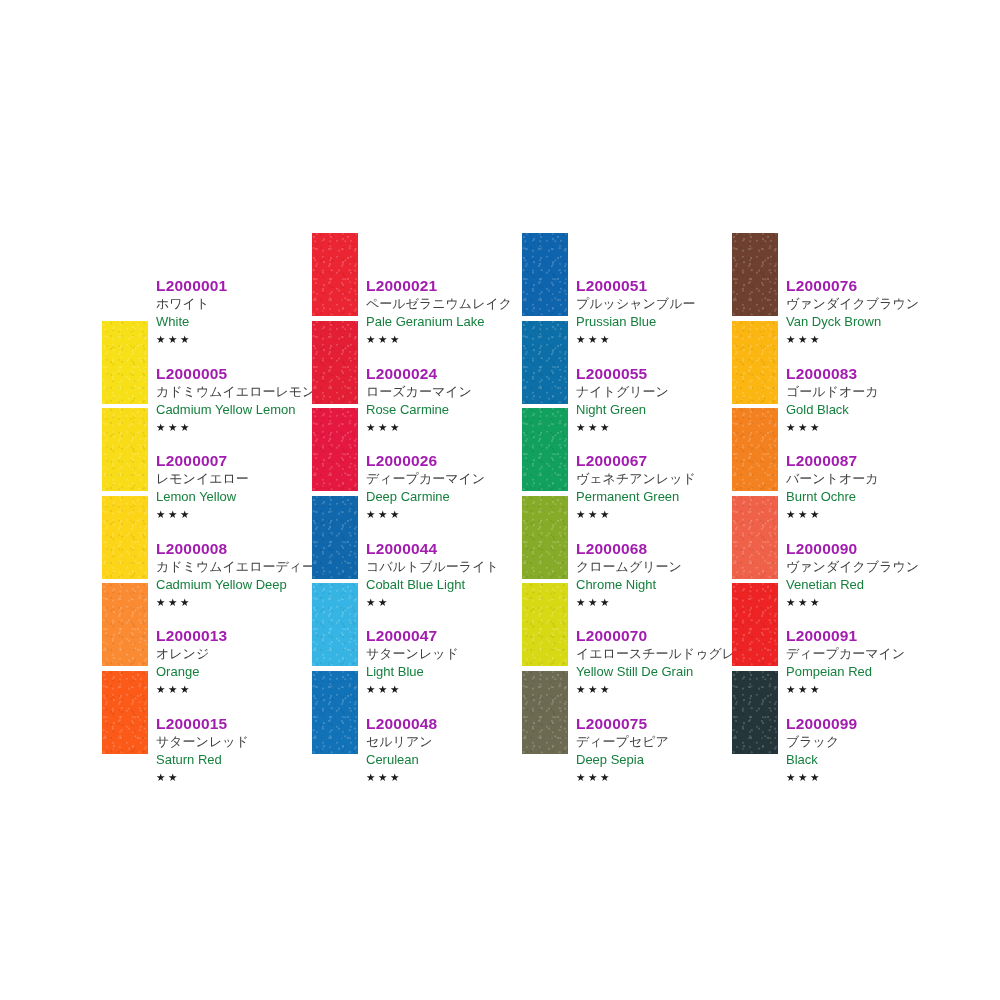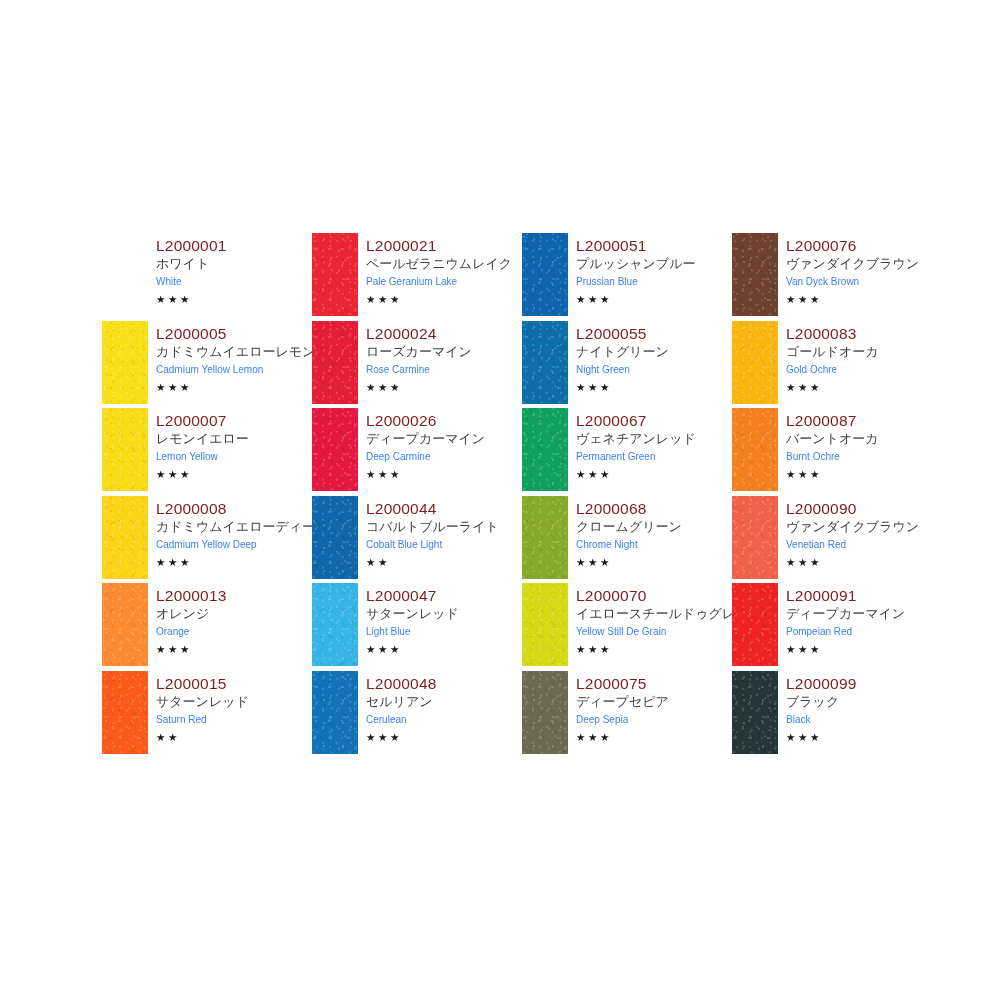--- a/index.html
+++ b/index.html
@@ -79,38 +79,39 @@
 
   .color-info {
     padding-left: 8px;
     padding-top: 3px;
     flex: 1 1 auto;
     min-width: 0;
   }
 
   .code {
     font-size: 15.5px;
-    font-weight: normal;
-    color: #7f1d1d;
+    font-weight: bold;
+    color: #a21caf;
     letter-spacing: 0.2px;
     line-height: 19px;
     white-space: nowrap;
+    margin-top: 40px;
   }
 
   .name-jp {
     font-size: 13px;
     color: #3f3f3f;
     line-height: 16px;
     margin-top: 1px;
     white-space: nowrap;
   }
 
   .name-en {
-    font-size: 10px;
-    color: #3b82f6;
+    font-size: 13px;
+    color: #15803d;
     line-height: 17px;
     margin-top: 1px;
     white-space: nowrap;
   }
 
   .stars {
     font-size: 10.5px;
     color: #1a1a1a;
     line-height: 14px;
     letter-spacing: 2.6px;
@@ -337,21 +338,21 @@
             <div class="stars">★★★</div>
           </div>
         </div>
         <div class="color-row">
           <div class="swatch" style="background: rgb(251, 182, 18);">
             <div class="grain"></div>
           </div>
           <div class="color-info">
             <div class="code">L2000083</div>
             <div class="name-jp">ゴールドオーカ</div>
-            <div class="name-en">Gold Ochre</div>
+            <div class="name-en">Gold Black</div>
             <div class="stars">★★★</div>
           </div>
         </div>
         <div class="color-row">
           <div class="swatch" style="background: rgb(244, 129, 31);">
             <div class="grain"></div>
           </div>
           <div class="color-info">
             <div class="code">L2000087</div>
             <div class="name-jp">バーントオーカ</div>

